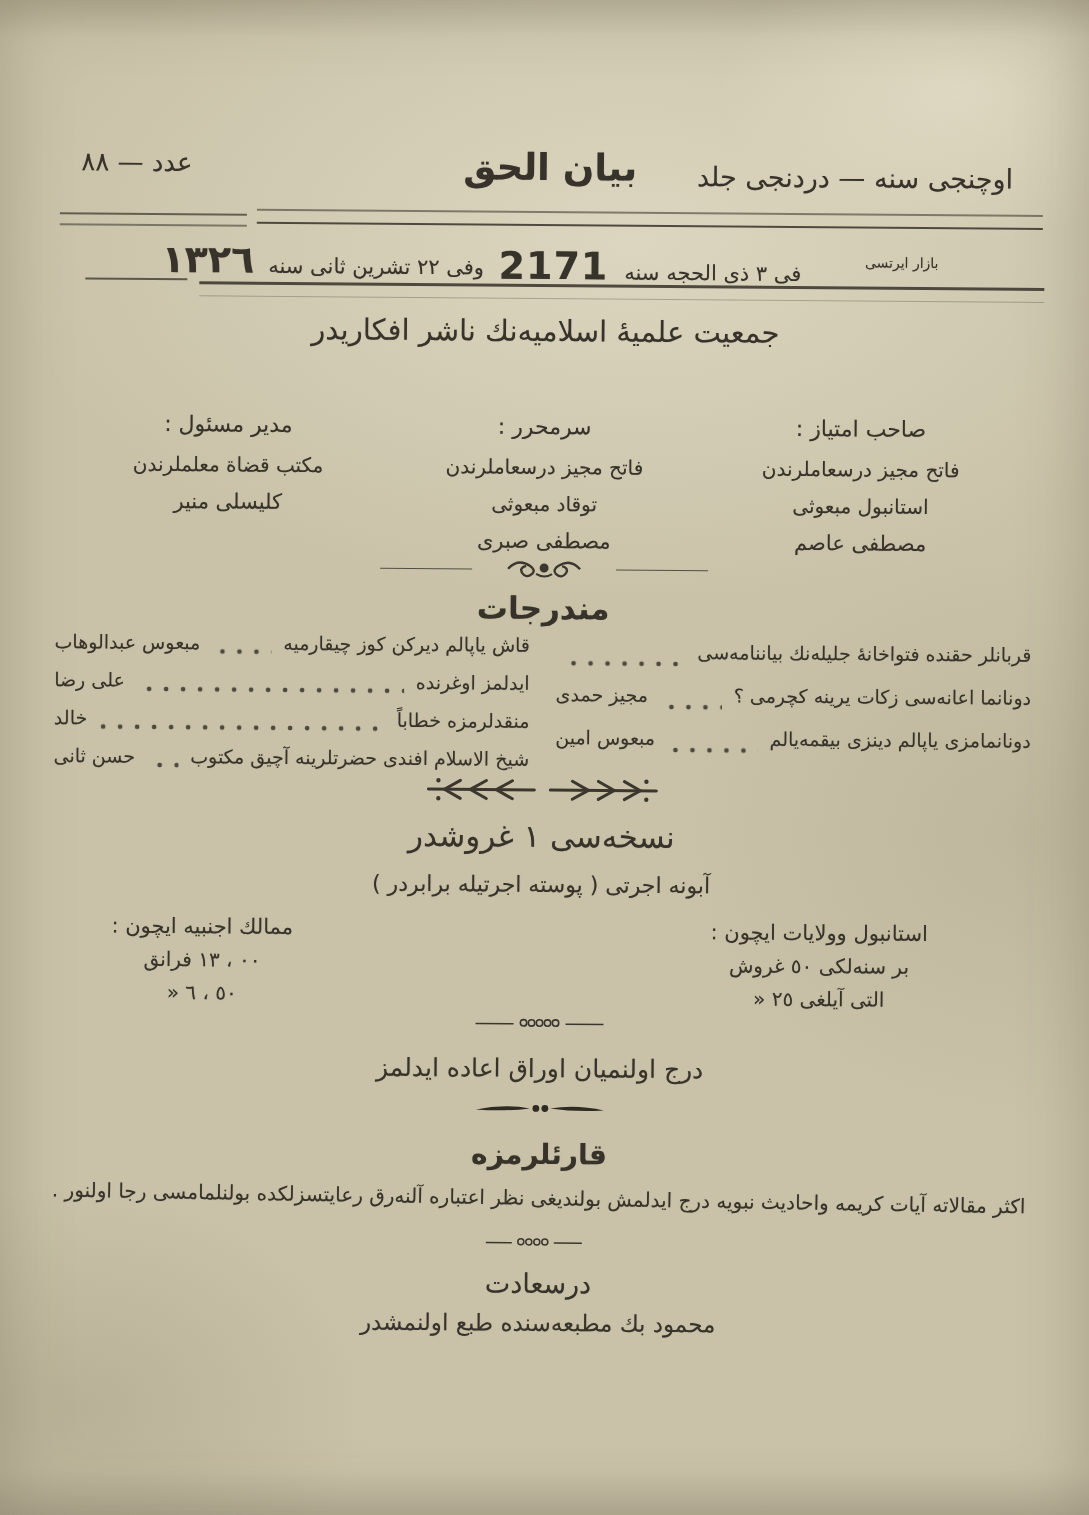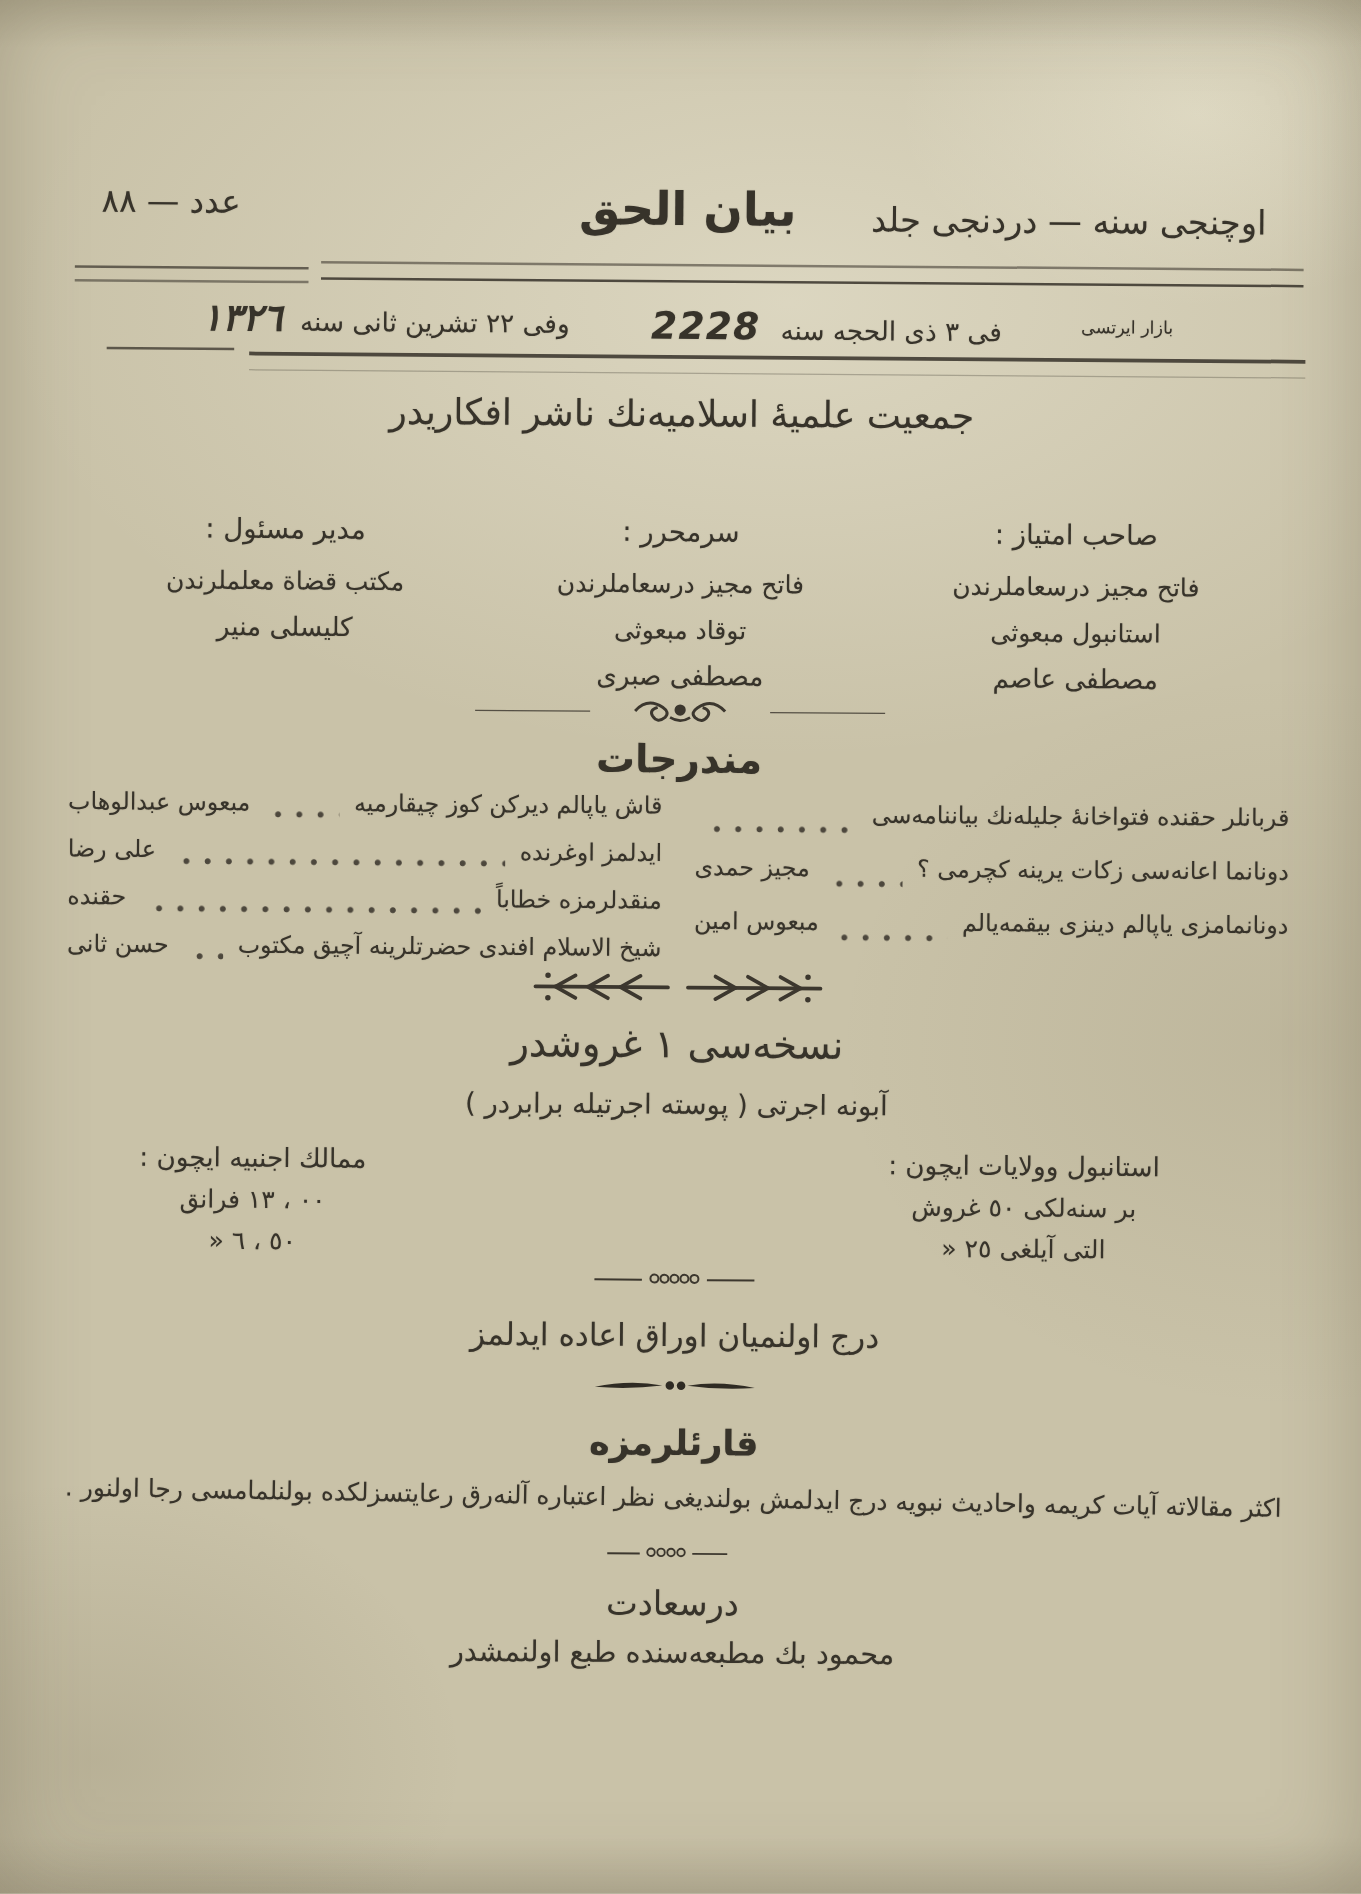--- a/index.html
+++ b/index.html
@@ -34,21 +34,21 @@
   .rule-top-left{left:58px;width:187px;top:216px;height:9px;border-top:2px solid rgba(55,50,42,0.7);border-bottom:2px solid rgba(55,50,42,0.55);}
   .rule-mid-main{left:198px;right:46px;top:284px;height:11px;border-top:3px solid rgba(55,50,42,0.85);border-bottom:1px solid rgba(55,50,42,0.30);}
   .rule-mid-left{left:84px;width:102px;top:281px;height:2px;background:rgba(55,50,42,0.75);}
 
   
   .dateline{top:236px;left:0;right:0;height:60px;}
   .dl-weekday{position:absolute;top:16px;right:152px;font-size:14px;}
   .dl-hijri{position:absolute;top:8px;right:289px;display:flex;direction:rtl;align-items:baseline;gap:16px;}
   .dl-rumi{position:absolute;top:4px;left:160px;display:flex;direction:rtl;align-items:baseline;gap:14px;}
   .dl-text{font-size:21px;}
-  .dl-year{font-size:30px;font-weight:bold;letter-spacing:1px;font-style:italic;}
+  .dl-year{font-size:38px;font-weight:bold;letter-spacing:1px;}
 
   .subtitle{top:314px;font-size:29px;}
 
   
   .masthead{top:408px;left:70px;right:70px;display:flex;direction:rtl;}
   .mast-col{flex:1 1 0;text-align:center;line-height:37px;font-size:20px;}
   .mast-role{font-size:22px;margin-bottom:4px;}
   .mast-name{font-size:21px;}
 
   
@@ -100,21 +100,21 @@
     <div class="abs hdr-title nowrap">بيان الحق</div>
     <div class="abs hdr-issue nowrap">عدد — ٨٨</div>
 
     <div class="abs rule rule-top-main"></div>
     <div class="abs rule rule-top-left"></div>
 
     <div class="abs dateline">
       <span class="dl-weekday nowrap">بازار ايرتسى</span>
       <span class="dl-hijri">
         <span class="dl-text nowrap">فى ٣ ذى الحجه سنه</span>
-        <span class="dl-year nowrap">2228</span>
+        <span class="dl-year nowrap">2171</span>
       </span>
       <span class="dl-rumi">
         <span class="dl-text nowrap">وفى ٢٢ تشرين ثانى سنه</span>
         <span class="dl-year nowrap">١٣٢٦</span>
       </span>
     </div>
 
     <div class="abs rule rule-mid-main"></div>
     <div class="abs rule rule-mid-left"></div>
 
@@ -178,21 +178,21 @@
           <span class="toc-author">مبعوس عبدالوهاب</span>
         </div>
         <div class="toc-row">
           <span class="toc-title">ايدلمز اوغرنده</span>
           <span class="leader"></span>
           <span class="toc-author">على رضا</span>
         </div>
         <div class="toc-row">
           <span class="toc-title">منقدلرمزه خطاباً</span>
           <span class="leader"></span>
-          <span class="toc-author">حقنده</span>
+          <span class="toc-author">خالد</span>
         </div>
         <div class="toc-row">
           <span class="toc-title">شيخ الاسلام افندى حضرتلرينه آچيق مكتوب</span>
           <span class="leader"></span>
           <span class="toc-author">حسن ثانى</span>
         </div>
       </div>
     </div>
 
     <div class="abs orn orn-leafarrows">

